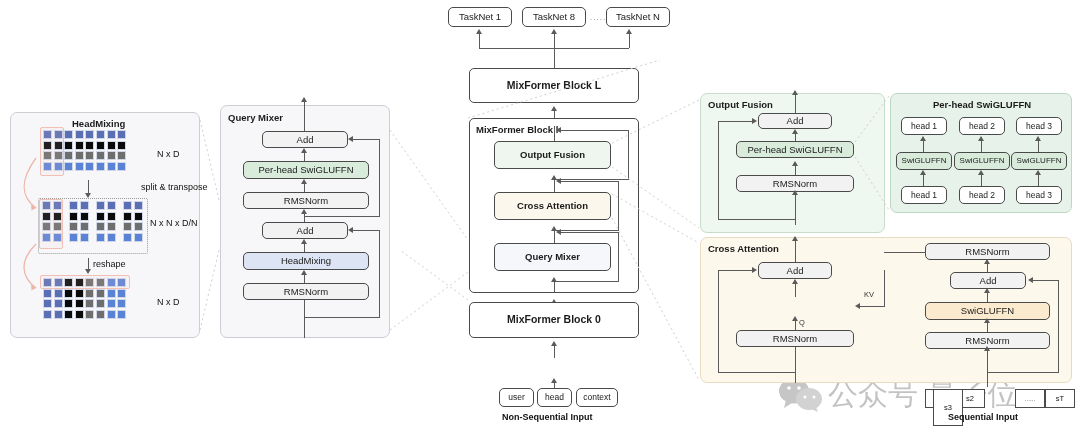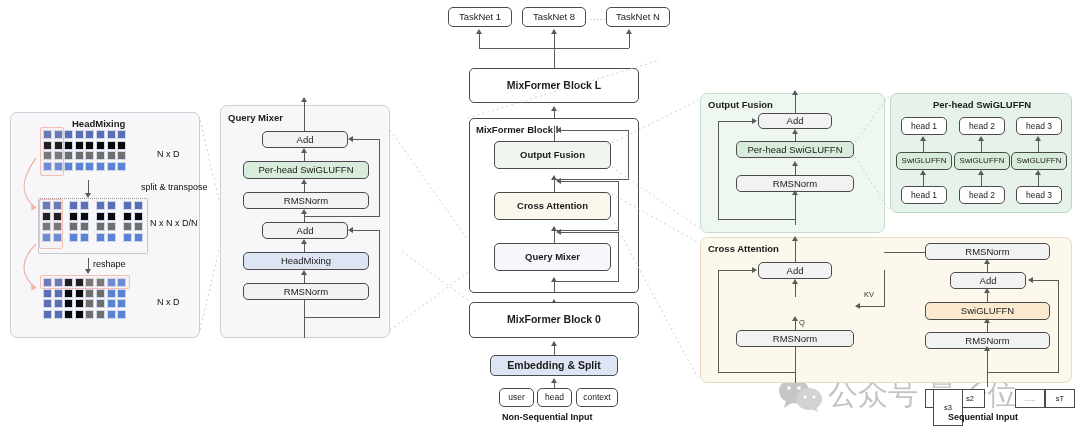--- a/index.html
+++ b/index.html
@@ -346,21 +346,20 @@
   <div class="ln h" style="left:554px; top:281px; width:65px;"></div>
   <div class="ln h" style="left:560px; top:232px; width:59px;"></div>
   <div class="arrowhead ah-left" style="left:556px; top:229.2px;"></div>
 
   <div class="ln v" style="left:554px; top:303px; height:16px;"></div>
   <div class="arrowhead ah-up" style="left:551.2px; top:299px;"></div>
   <div class="node white big" style="left:469px; top:302px; width:170px; height:36px;">MixFormer Block 0</div>
   <div class="ln v" style="left:554px; top:344px; height:14px;"></div>
   <div class="arrowhead ah-up" style="left:551.2px; top:341px;"></div>
 
-  <div class="node blue big" style="left:490px; top:355px; width:128px; height:21px;">Embedding &amp; Split</div>
   <div class="ln v" style="left:554px; top:382px; height:9px;"></div>
   <div class="arrowhead ah-up" style="left:551.2px; top:378px;"></div>
 
   <div class="node white" style="left:499px; top:388px; width:35px; height:19px; font-size:8.5px;">user</div>
   <div class="node white" style="left:537px; top:388px; width:35px; height:19px; font-size:8.5px;">head</div>
   <div class="node white" style="left:576px; top:388px; width:42px; height:19px; font-size:8.5px;">context</div>
   <div class="caption" style="left:502px; top:412px;">Non-Sequential Input</div>
 
   <div class="panel greenbg" style="left:700px; top:93px; width:185px; height:140px;"></div>
   <div class="panel-title" style="left:708px; top:99px;">Output Fusion</div>

